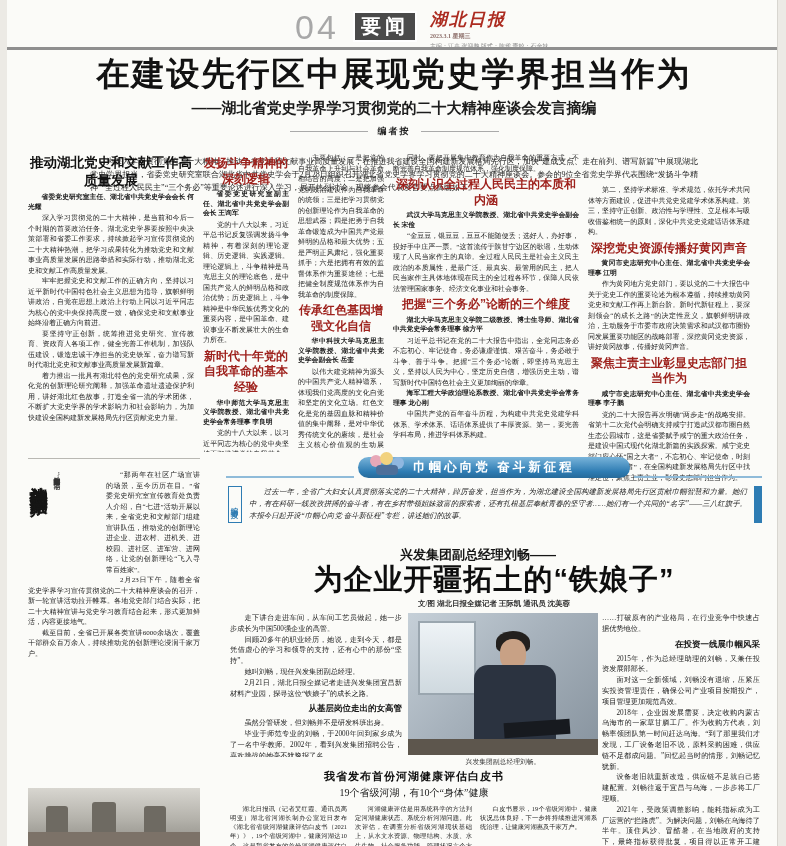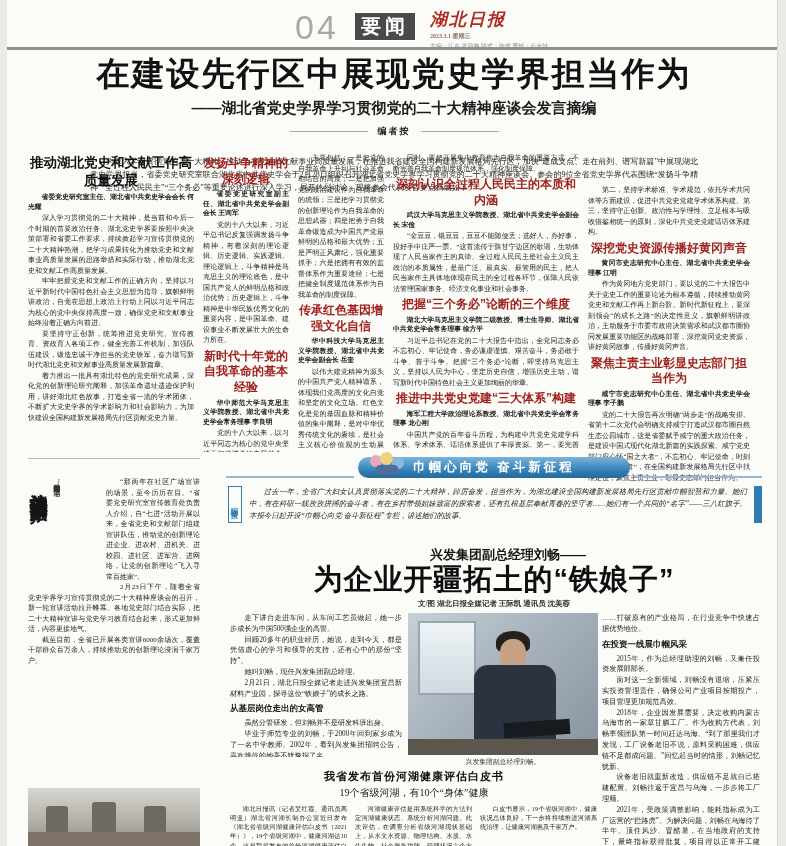--- a/index.html
+++ b/index.html
@@ -42,21 +42,21 @@
   .colA { width:166px; } .colB { width:86px; } .colC { width:86px; } .colD { width:186px; } .colE { width:162px;margin-top:32px; }
   .col p { font-size:7px; line-height:1.5; text-indent:2em; color:#222; }
   .t-black { font-family:"Liberation Sans",sans-serif; font-size:13.5px; font-weight:bold; color:#111;
     text-align:center; line-height:1.3; margin:1px 0 3px; }
   .t-red { font-family:"Liberation Sans",sans-serif; font-size:12px; font-weight:bold; color:#9e211c;
     text-align:center; line-height:1.3; margin:3px 0 2px; }
   .byline { font-size:6.8px !important; font-weight:bold; color:#3d3d3d; line-height:1.4 !important; margin-bottom:2px; }
 
   
   .leftfeat { position:absolute; left:28px; top:458px; width:172px; height:388px; border-top:1px solid #b9b8b3;
-    padding-top:18px; overflow:hidden; }
+    padding-top:11px; overflow:hidden; }
   .lf-titlebox { float:left; width:72px; height:108px; margin:2px 6px 2px 0; display:flex; }
   .lf-title { writing-mode:vertical-lr; height:104px; font-family:"Liberation Sans",sans-serif;
     font-size:18px; font-weight:bold; color:#151515; line-height:1.15; letter-spacing:1px; }
   .lf-sub { writing-mode:vertical-lr; height:104px; font-size:6.8px; color:#333; margin-left:3px; line-height:1.3; }
   .lf-text { height:316px; overflow:hidden; text-align:justify; }
   .lf-text p { font-size:7px; line-height:1.5; text-indent:2em; }
   .lf-photo { position:absolute; left:0; right:0; bottom:0; height:58px;
     background:linear-gradient(180deg,#d8d6d0 0%,#b3b1aa 55%,#8f8d86 100%); }
   .lf-photo .fig { position:absolute; background:#6e6a62; border-radius:3px 3px 0 0; }
   .lf-photo .tbl { position:absolute; left:0; right:0; bottom:0; height:14px; background:#7c7268; }
@@ -78,33 +78,33 @@
   
   .ednote { position:absolute; left:228px; top:486px; width:534px; display:flex; gap:7px; align-items:stretch; }
   .ed-label { width:14px; border:1px solid #2e7cb3; color:#2e7cb3; writing-mode:vertical-lr;
     font-family:"Liberation Sans",sans-serif; font-size:7.5px; font-weight:bold; letter-spacing:2px;
     text-align:center; padding:2px 0; }
   .ed-text { flex:1; font-size:7.4px; font-style:italic; line-height:1.65; text-align:justify;
     text-indent:2em; color:#242424; }
   .ed-bar { width:8px; background:#2e7cb3; }
 
   
-  .kicker { position:absolute; left:240px; top:546px; width:536px; text-align:center;
+  .kicker { position:absolute; left:210px; top:546px; width:536px; text-align:center;
     font-family:"Liberation Sans",sans-serif; font-size:13px; font-weight:bold; color:#161616; }
   .feat-head { position:absolute; left:226px; top:560px; width:536px; text-align:center;
     font-family:"Liberation Sans",sans-serif; font-size:29px; font-weight:bold; color:#0e0e0e; letter-spacing:1px; }
   .feat-by { position:absolute; left:226px; top:599px; width:536px; text-align:center;
     font-size:7.5px; font-weight:bold; color:#333; }
   .feat-col { position:absolute; top:613px; overflow:hidden; text-align:justify; }
   .feat-col p { font-size:7.2px; line-height:1.5; text-indent:2em; }
   .feat-col p.noind { text-indent:0; }
   .f-left  { left:230px; width:172px; height:144px; }
   .f-right { left:602px; width:158px; height:233px; }
   .subhead { font-family:"Liberation Sans",sans-serif; font-size:8.5px; font-weight:bold; color:#151515;
-    text-align:left; margin:4px 0 3px; }
+    text-align:right; margin:4px 0 3px; }
   .feat-photo { position:absolute; left:408px; top:613px; width:190px; height:142px; overflow:hidden;
     background:linear-gradient(135deg,#c6d0d8 0%,#a7b2bc 45%,#87939e 100%); }
   .feat-photo .win { position:absolute; left:10px; top:8px; width:58px; height:74px;
     background:linear-gradient(180deg,#eef3f6,#cfd9df); border:2px solid #9aa6af; }
   .feat-photo .head { position:absolute; left:92px; top:26px; width:26px; height:30px;
     background:#c8a185; border-radius:45% 45% 40% 40%; }
   .feat-photo .hair { position:absolute; left:88px; top:18px; width:34px; height:22px;
     background:#23201e; border-radius:50% 50% 30% 30%; }
   .feat-photo .body { position:absolute; left:66px; top:52px; width:82px; height:74px;
     background:#2b3340; border-radius:14px 14px 0 0; }
@@ -174,21 +174,20 @@
       <p>以伟大建党精神为源头的中国共产党人精神谱系，体现我们党高度的文化自觉和坚定的文化立场。红色文化是党的基因血脉和精神价值的集中阐释，是对中华优秀传统文化的赓续，是社会主义核心价值观的生动展现，是文化自信的生动表达。湖北红色文化资源丰富，新时代要传承湖北红色文化，讲好荆楚大地上的革命故事，增强文化自信。</p>
     </div>
     <div class="col colD">
       <p>同时，要把开展集中教育作为自我革命的重要方式，不断完善自我革命制度规范体系，强化制度保障。</p>
       <h3 class="t-red">深刻认识全过程人民民主的本质和内涵</h3>
       <p class="byline">武汉大学马克思主义学院教授、湖北省中共党史学会副会长 宋俭</p>
       <p>“金豆豆，银豆豆，豆豆不能随便丢；选好人，办好事，投好手中庄严一票。”这首流传于陕甘宁边区的歌谣，生动体现了人民当家作主的真谛。全过程人民民主是社会主义民主政治的本质属性，是最广泛、最真实、最管用的民主，把人民当家作主具体地体现在民主的全过程各环节，保障人民依法管理国家事务、经济文化事业和社会事务。</p>
       <h3 class="t-red">把握“三个务必”论断的三个维度</h3>
       <p class="byline">湖北大学马克思主义学院二级教授、博士生导师、湖北省中共党史学会常务理事 徐方平</p>
       <p>习近平总书记在党的二十大报告中指出，全党同志务必不忘初心、牢记使命，务必谦虚谨慎、艰苦奋斗，务必敢于斗争、善于斗争。把握“三个务必”论断，即坚持马克思主义，坚持以人民为中心，坚定历史自信，增强历史主动，谱写新时代中国特色社会主义更加绚丽的华章。</p>
-      <h3 class="t-red">推进中共党史党建“三大体系”构建</h3>
       <p class="byline">海军工程大学政治理论系教授、湖北省中共党史学会常务理事 龙心刚</p>
       <p>中国共产党的百年奋斗历程，为构建中共党史党建学科体系、学术体系、话语体系提供了丰厚资源。第一，要完善学科布局，推进学科体系构建。</p>
     </div>
     <div class="col colE">
       <p>第二，坚持学术标准、学术规范，依托学术共同体等方面建设，促进中共党史党建学术体系构建。第三，坚持守正创新、政治性与学理性、立足根本与吸收借鉴相统一的原则，深化中共党史党建话语体系建构。</p>
       <h3 class="t-red">深挖党史资源传播好黄冈声音</h3>
       <p class="byline">黄冈市史志研究中心主任、湖北省中共党史学会理事 江明</p>
       <p>作为黄冈地方党史部门，要以党的二十大报告中关于党史工作的重要论述为根本遵循，持续推动黄冈党史和文献工作再上新台阶。新时代新征程上，要深刻领会“的成长之路”的决定性意义，旗帜鲜明讲政治，主动服务于市委市政府决策需求和武汉都市圈协同发展重要功能区的战略部署，深挖黄冈党史资源，讲好黄冈故事，传播好黄冈声音。</p>
       <h3 class="t-red">聚焦主责主业彰显史志部门担当作为</h3>
       <p class="byline">咸宁市史志研究中心主任、湖北省中共党史学会理事 李子鹏</p>

